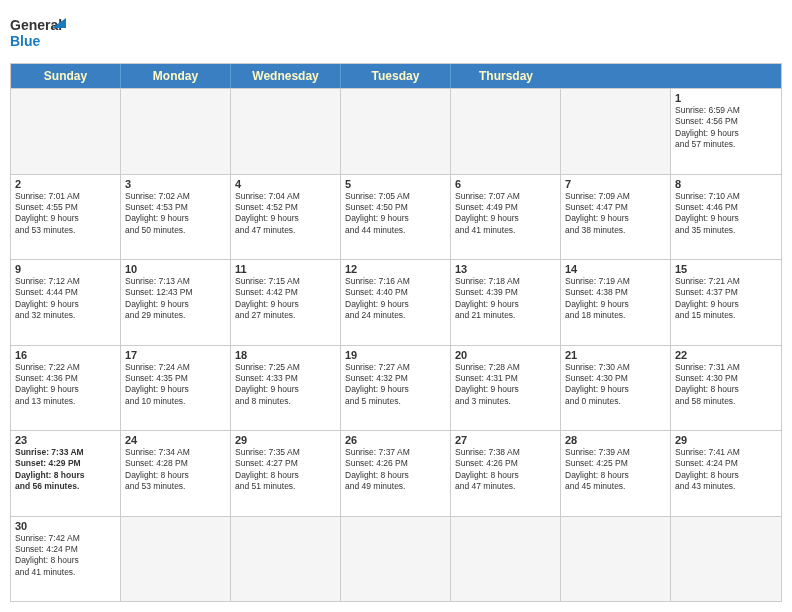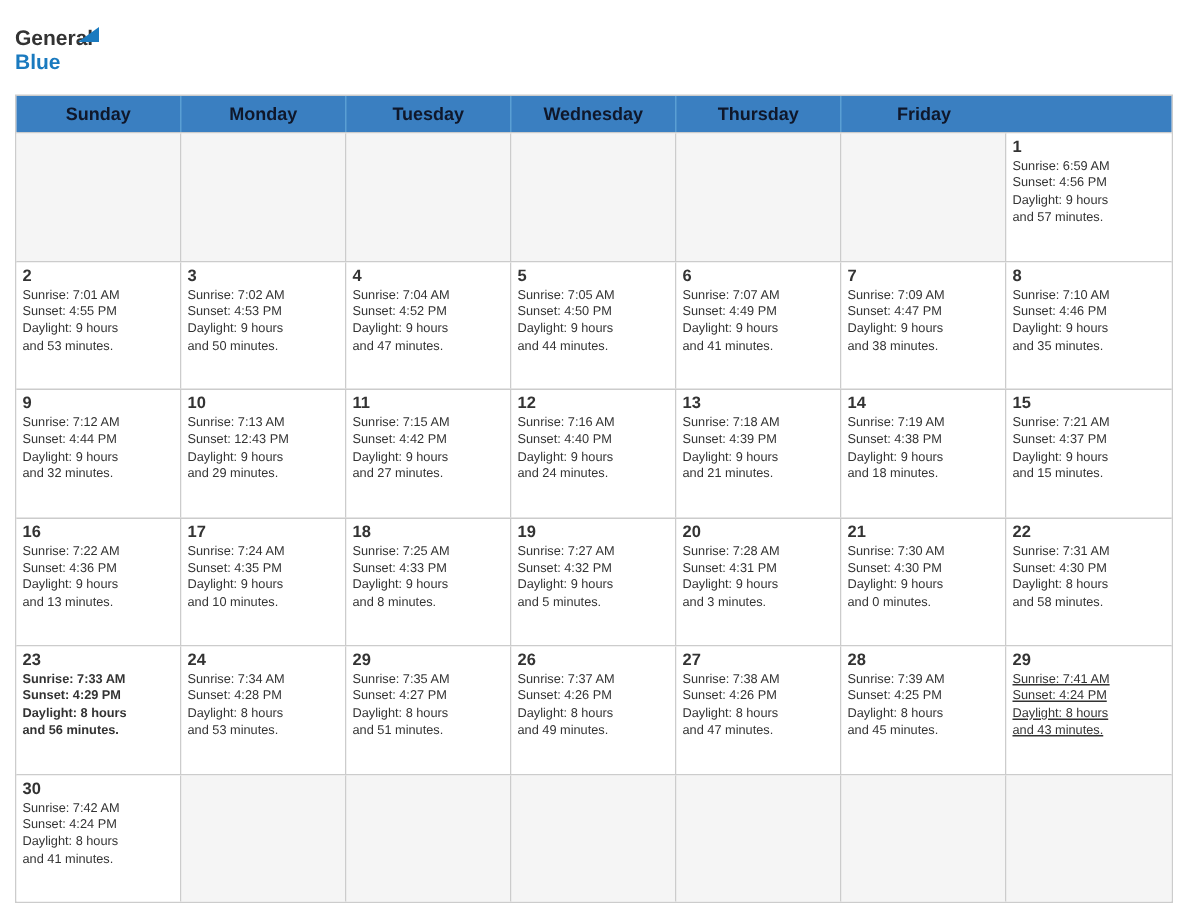--- a/index.html
+++ b/index.html
@@ -47,21 +47,21 @@
       flex-direction: column;
       border: 1px solid #ccc;
     }
     .cal-header {
       display: grid;
       grid-template-columns: repeat(7, 1fr);
       background: #3a7fc1;
     }
     .cal-header-cell {
       padding: 5px 4px;
-      color: #0f172a;
+      color: #fef9c3;
       font-size: 12px;
       font-weight: bold;
       text-align: center;
       border-right: 1px solid #5a9fd4;
     }
     .cal-header-cell:last-child {
       border-right: none;
     }
     .cal-body {
       flex: 1;
@@ -119,24 +119,23 @@
     <div class="title-area">
       <div class="month-title"></div>
       <div class="location-title"></div>
     </div>
   </div>
 
   <div class="calendar">
     <div class="cal-header" id="cal-header-row">
         <div class="cal-header-cell">Sunday</div>
         <div class="cal-header-cell">Monday</div>
+        <div class="cal-header-cell">Wednesday</div>
         <div class="cal-header-cell">Tuesday</div>
-        <div class="cal-header-cell">Wednesday</div>
         <div class="cal-header-cell">Thursday</div>
-        <div class="cal-header-cell">Friday</div>
       </div>
     <div class="cal-body" id="cal-body">
         <div class="cal-row">
           <div class="cal-cell empty"></div>
           <div class="cal-cell empty"></div>
           <div class="cal-cell empty"></div>
           <div class="cal-cell empty"></div>
           <div class="cal-cell empty"></div>
           <div class="cal-cell empty"></div>
           <div class="cal-cell">
@@ -338,21 +337,21 @@
           </div>
           <div class="cal-cell">
             <span class="day-number">28</span>
             <div class="day-info" style="white-space: pre-line;">Sunrise: 7:39 AM
 Sunset: 4:25 PM
 Daylight: 8 hours
 and 45 minutes.</div>
           </div>
           <div class="cal-cell">
             <span class="day-number">29</span>
-            <div class="day-info" style="white-space: pre-line; text-decoration: underline;">Sunrise: 7:41 AM
+            <div class="day-info" style="white-space: pre-line;">Sunrise: 7:41 AM
 Sunset: 4:24 PM
 Daylight: 8 hours
 and 43 minutes.</div>
           </div>
         </div>
         <div class="cal-row">
           <div class="cal-cell">
             <span class="day-number">30</span>
             <div class="day-info" style="white-space: pre-line;">Sunrise: 7:42 AM
 Sunset: 4:24 PM

